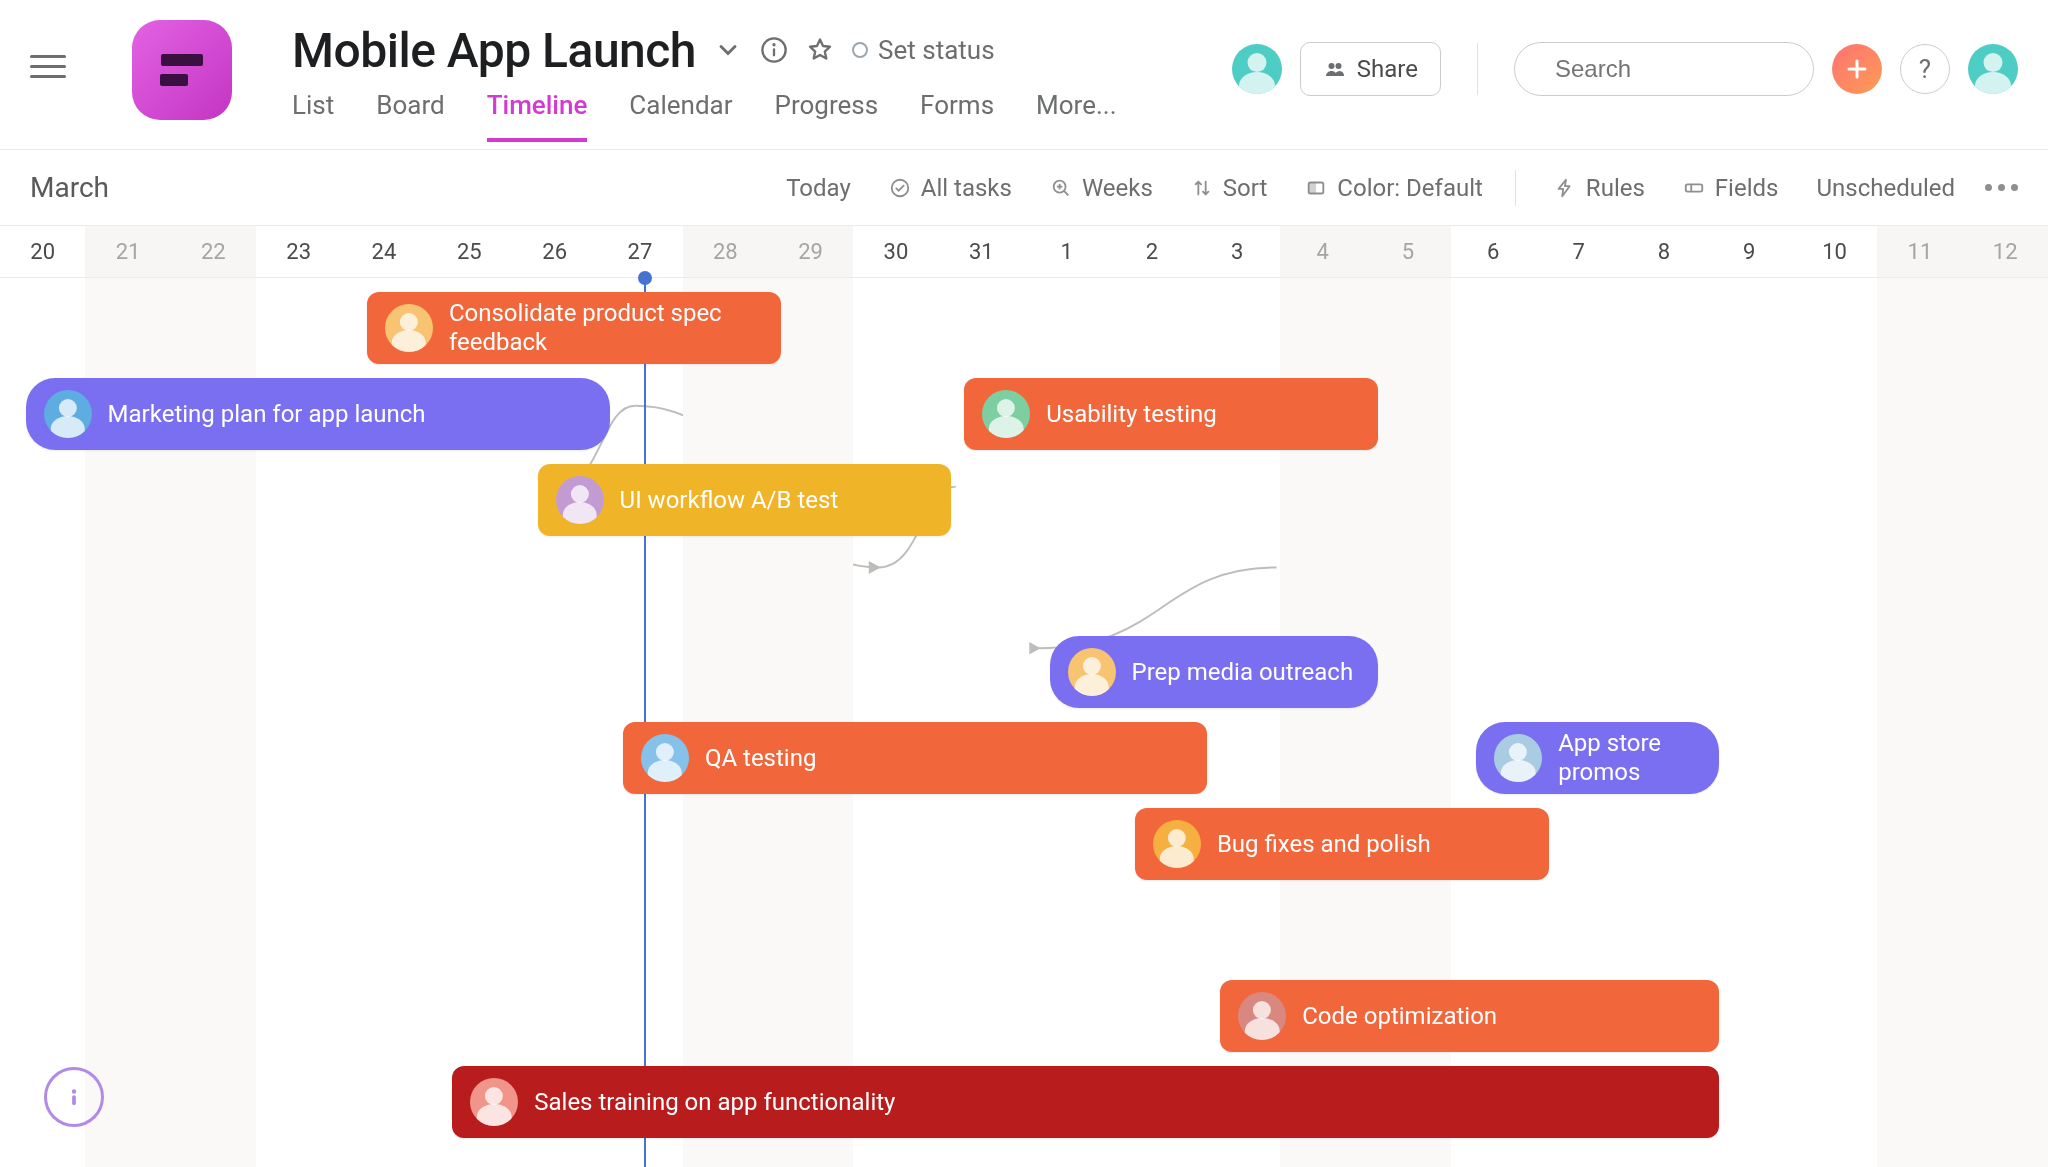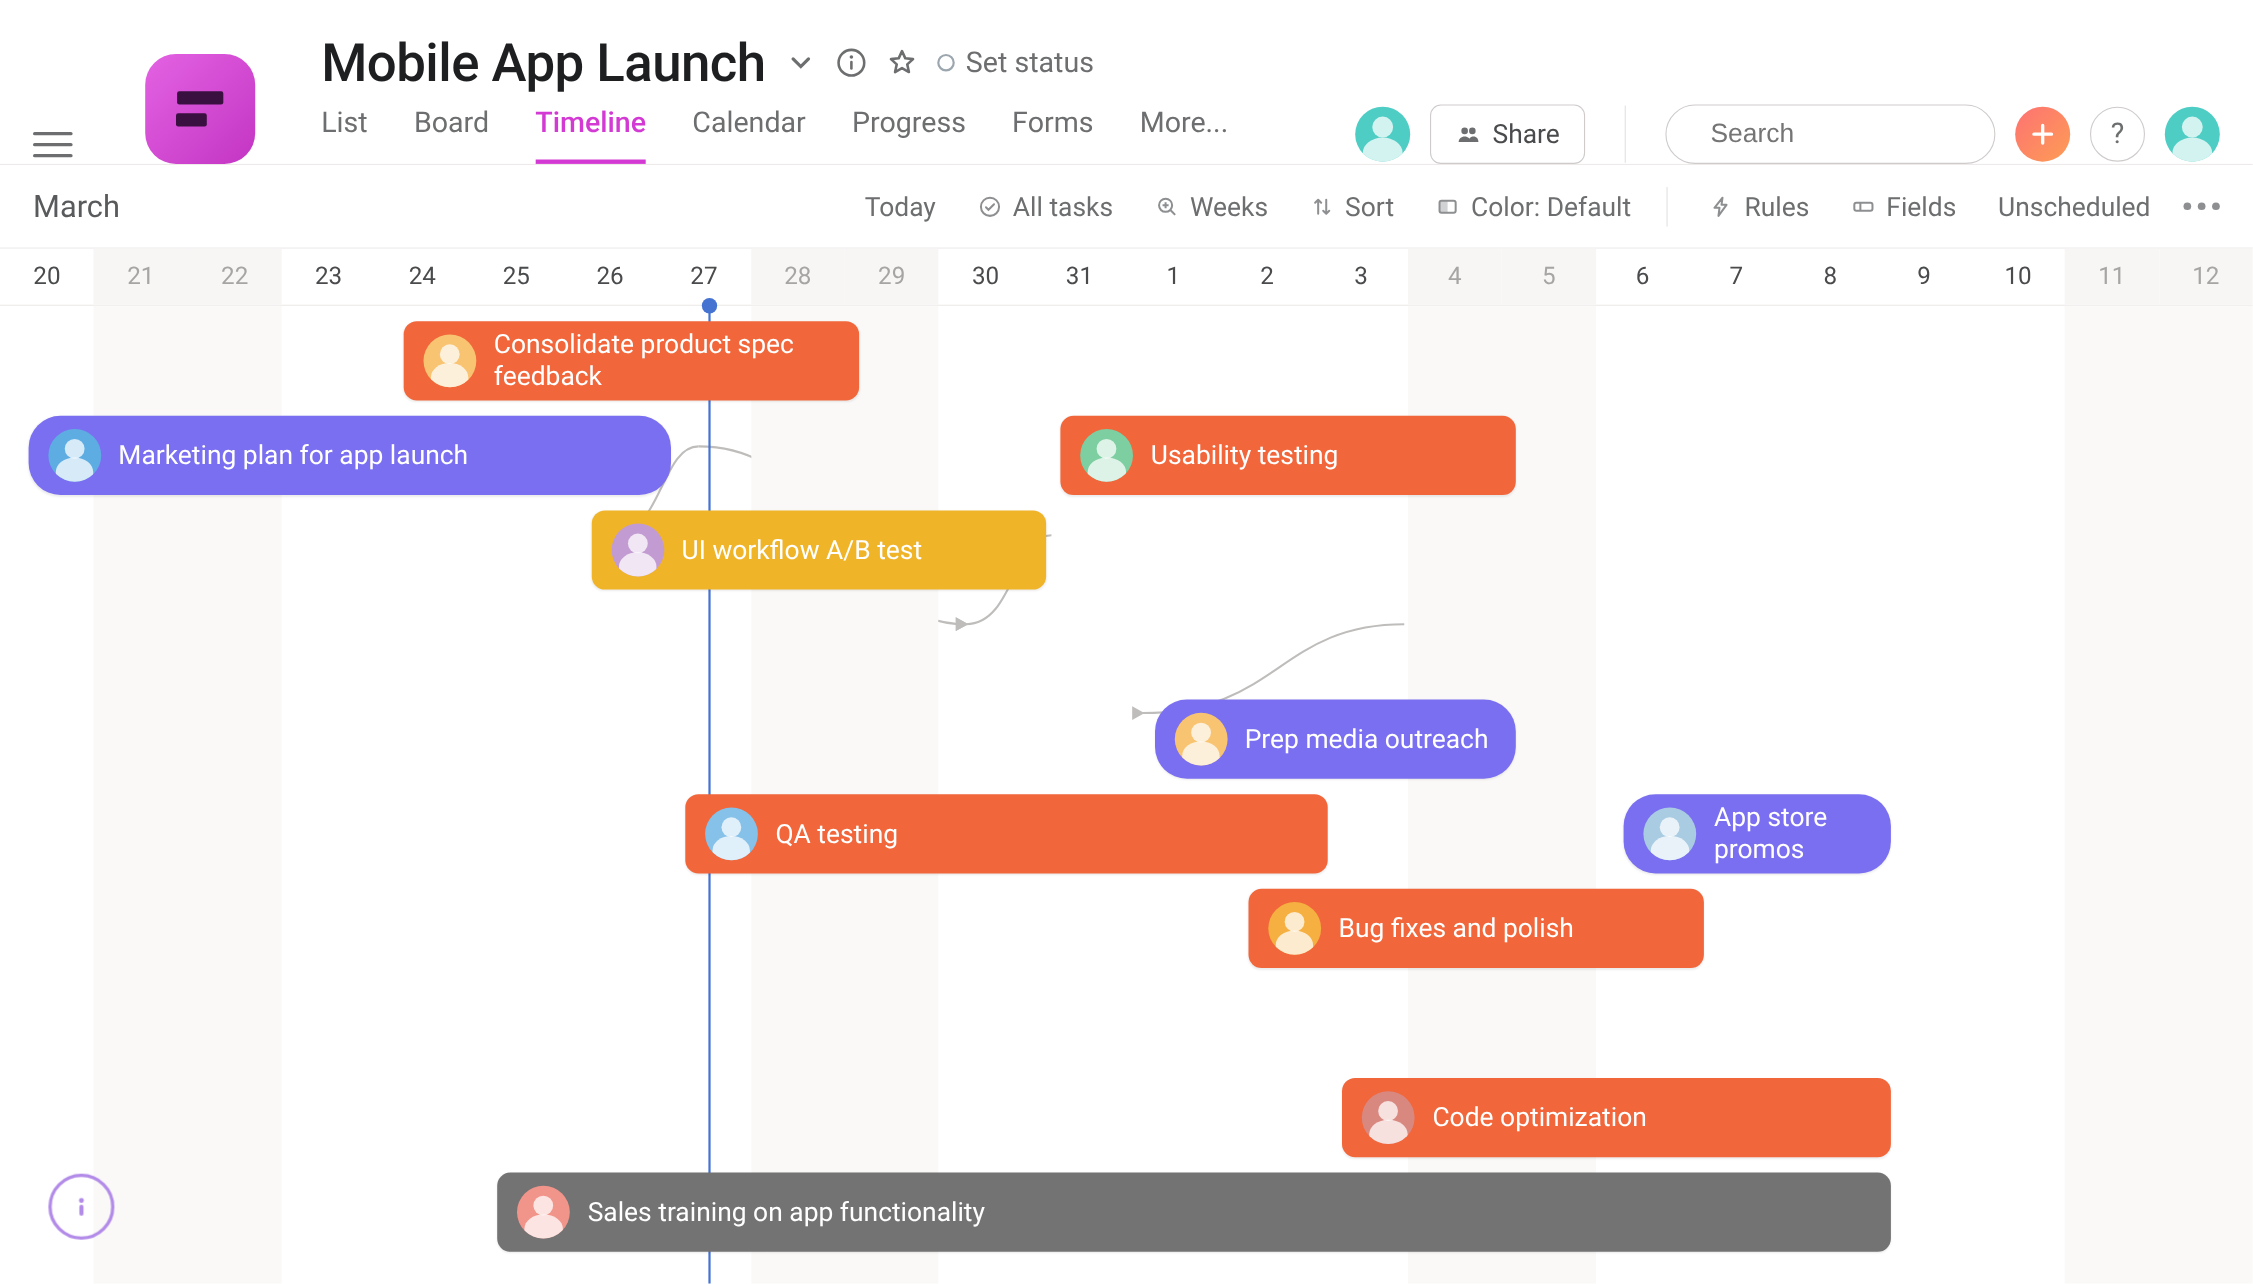--- a/index.html
+++ b/index.html
@@ -1,19 +1,19 @@
 <!DOCTYPE html>
 <html><head>
 <meta charset="utf-8">
 <style>
   * { box-sizing: border-box; margin: 0; padding: 0; }
   html, body { width: 2048px; height: 1167px; font-family: -apple-system, BlinkMacSystemFont, "Segoe UI", Roboto, Helvetica, Arial, sans-serif; background: #fff; color: #1e1f21; overflow: hidden; }
 
   
-  .header { display: flex; align-items: flex-end; padding: 20px 30px 0 30px; height: 150px; border-bottom: 1px solid #edeae9; gap: 32px; }
+  .header { display: flex; align-items: flex-start; padding: 20px 30px 0 30px; height: 150px; border-bottom: 1px solid #edeae9; gap: 32px; }
   .hamburger { display:flex; flex-direction:column; justify-content:center; gap:7px; width:36px; height:36px; margin-top:28px; margin-right:34px; cursor:pointer;}
   .hamburger span{display:block;height:3px;background:#6d6e6f;border-radius:2px;}
   .project-icon { width:100px; height:100px; border-radius:28px; background:linear-gradient(135deg,#e362e3,#c335c3); display:flex; flex-direction:column; align-items:center; justify-content:center; gap:8px; margin-right:28px;}
   .project-icon .bar{height:12px;background:#3a1040;border-radius:2px;}
   .project-icon .bar1{width:42px;}
   .project-icon .bar2{width:28px; align-self:flex-start; margin-left:28px;}
   .header-main{flex:1; display:flex; flex-direction:column;}
   .title-row{display:flex; align-items:center; gap:18px; height:60px;}
   .project-title{font-size:48px; font-weight:500; letter-spacing:-0.5px;}
   .icon-btn{display:flex;align-items:center;justify-content:center;color:#6d6e6f;cursor:pointer;}
@@ -54,21 +54,21 @@
   .weekend-col{position:absolute;top:0;bottom:0;background:#faf9f8;}
   .today-line{position:absolute;top:0;bottom:0;width:2px;background:#4573d2;}
   .today-dot{position:absolute;width:14px;height:14px;border-radius:50%;background:#4573d2;top:-7px;left:-6px;}
 
   .task{position:absolute;height:72px;border-radius:12px;display:flex;align-items:center;padding:0 18px;gap:16px;color:#fff;font-size:24px;line-height:1.2;cursor:pointer;box-shadow:0 1px 2px rgba(0,0,0,0.08);}
   .task .av{width:48px;height:48px;border-radius:50%;flex:0 0 48px;}
   .task .label{flex:1;}
   .c-orange{background:#f1663a;}
   .c-purple{background:#7a6ff0;border-radius:29px;}
   .c-yellow{background:#f0b429;}
-  .c-blue{background:#737373;}
+  .c-blue{background:#b91c1c;}
 
   .dep-svg{position:absolute;top:0;left:0;width:100%;height:100%;pointer-events:none;}
   .dep-svg path{stroke:#bfbdbb;stroke-width:2;fill:none;}
   .dep-svg .arrow{fill:#bfbdbb;}
 
   .help-badge{position:fixed;left:44px;bottom:40px;width:60px;height:60px;border-radius:50%;border:3px solid #b28ae8;display:flex;align-items:center;justify-content:center;color:#b28ae8;cursor:pointer;}
 
   
   .av1{background:#f8c471;} .av2{background:#5dade2;} .av3{background:#c39bd3;}
   .av4{background:#f1948a;} .av5{background:#7dcea0;} .av6{background:#85c1e9;}

